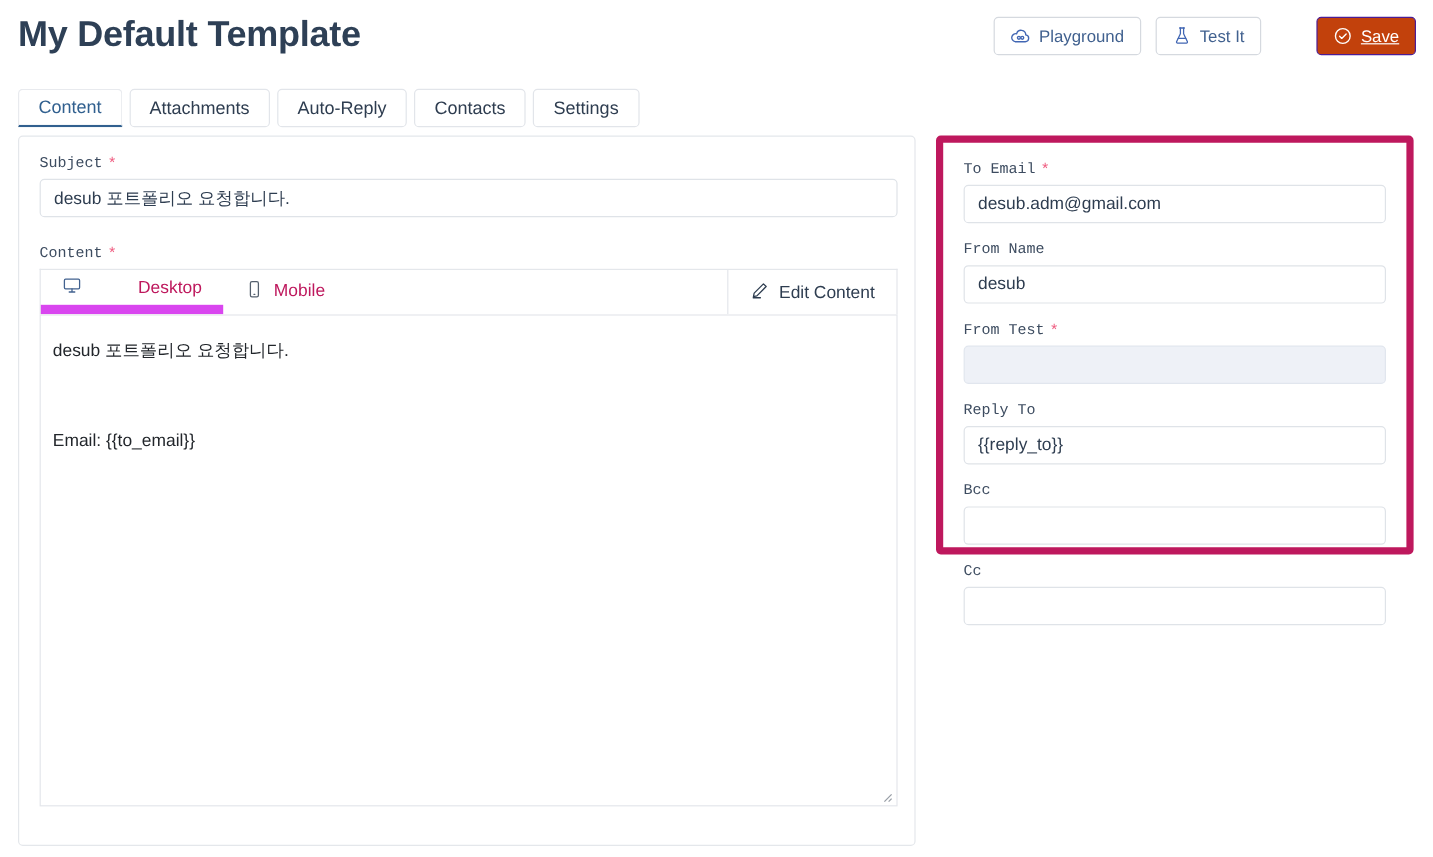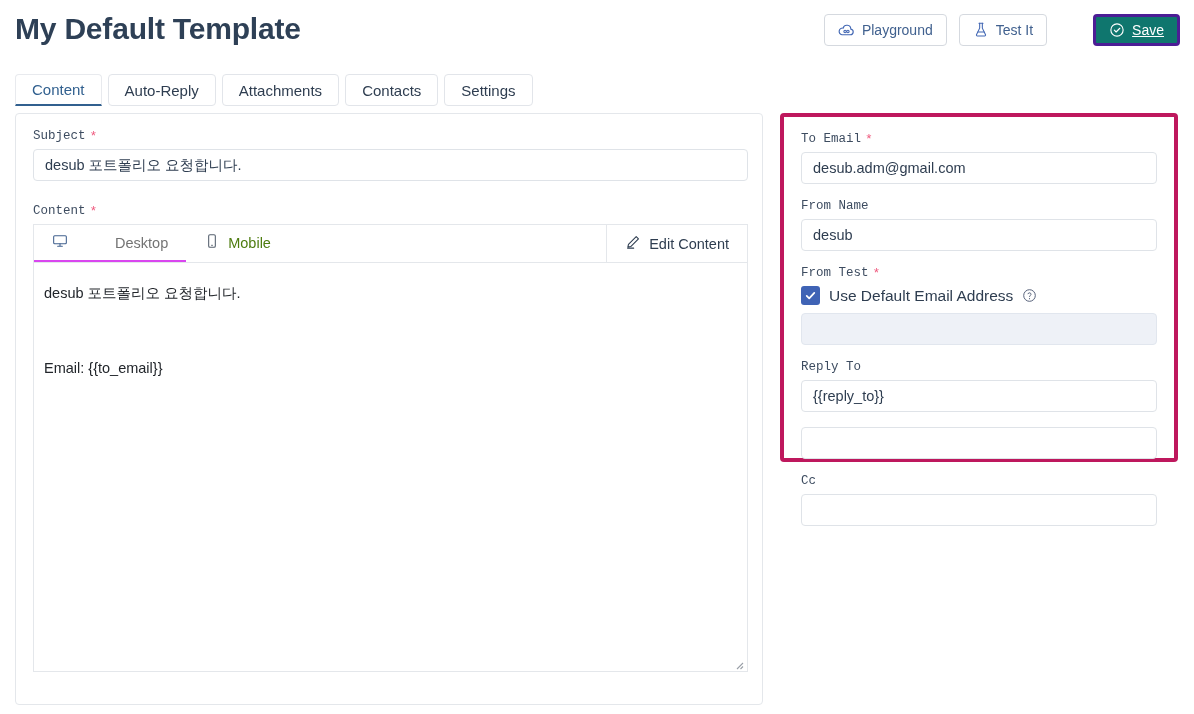--- a/index.html
+++ b/index.html
@@ -30,21 +30,21 @@
     display: inline-flex; align-items: center; justify-content: center;
     gap: 7px;
     height: 32px; padding: 0 13px;
     border-radius: 4px; font-size: 14px;
     cursor: pointer; white-space: nowrap;
   }
   .btn-outline {
     background: #ffffff; border: 1px solid #d5d9df; color: #41618f;
   }
   .btn-primary {
-    background: #0f766e; border: 3px solid #4c1d95; color: #ffffff;
+    background: #c2410c; border: 1px solid #4c1d95; color: #ffffff;
     margin-left: 34px;
     text-decoration: underline;
   }
   .btn svg { display: block; }
 
   
   .tabs {
     position: absolute; left: 15px; top: 74px;
     display: flex; align-items: flex-end; gap: 6px;
   }
@@ -61,21 +61,21 @@
 
   
   .col-left {
     position: absolute; left: 15px; top: 113px;
     width: 748px; height: 592px;
     background: #ffffff; border: 1px solid #e4e7eb; border-radius: 4px;
   }
   .col-right {
     position: absolute; left: 780px; top: 113px;
     width: 398px; height: 349px;
-    background: #ffffff; border: 4px solid #be185d; border-radius: 4px;
+    background: #ffffff; border: 6px solid #be185d; border-radius: 4px;
   }
 
   .field-label {
     font-size: 12.5px; color: #3d4c60; margin-bottom: 6px;
     display: flex; align-items: center; gap: 4px; font-family: Liberation Mono, monospace;
   }
   .req { color: #ef5b7f; font-size: 13px; line-height: 1; }
 
   .input {
     width: 100%; height: 32px;
@@ -91,24 +91,24 @@
   .content-wrap { position: absolute; left: 17px; top: 90px; width: 715px; }
 
   .content-toolbar {
     display: flex; align-items: stretch; justify-content: space-between;
     border: 1px solid #e4e7eb; border-bottom: none;
     height: 38px; background: #ffffff;
   }
   .view-tabs { display: flex; align-items: stretch; }
   .view-tab {
     display: inline-flex; align-items: center; gap: 8px;
-    padding: 0 18px; font-size: 14.5px; color: #4d7c0f; cursor: pointer;
+    padding: 0 18px; font-size: 14.5px; color: #be185d; cursor: pointer;
     border-bottom: 2px solid transparent;
   }
-  .view-tab.active { color: #737373; border-bottom: 2px solid #d946ef; gap: 47px; }
+  .view-tab.active { color: #be185d; border-bottom: 8px solid #d946ef; gap: 47px; }
   .edit-content {
     display: inline-flex; align-items: center; gap: 8px;
     padding: 0 18px; font-size: 14.5px; color: #2e3d50; cursor: pointer;
     border-left: 1px solid #e4e7eb;
     text-align: right;
   }
 
   .content-area {
     border: 1px solid #e4e7eb; height: 410px;
     background: #ffffff; padding: 9px 10px; position: relative;
@@ -181,24 +181,24 @@
       </div>
 
     </div>
   </div>
 
   <div class="tabs">
     <div class="tab active">
       <span>Content</span>
     </div>
     <div class="tab">
+      <span>Attachments</span>
+    </div>
+    <div class="tab">
       <span>Auto-Reply</span>
-    </div>
-    <div class="tab">
-      <span>Attachments</span>
     </div>
     <div class="tab">
       <span>Contacts</span>
     </div>
     <div class="tab">
       <span>Settings</span>
     </div>
   </div>
 
   <div class="col-left">
@@ -285,50 +285,38 @@
         <div class="input">
           <span>desub</span>
         </div>
       </div>
 
       <div class="field">
         <div class="field-label">
           <span>From Test</span>
           <span class="req">*</span>
         </div>
-        <div class="checkbox-row">
-          <span class="checkbox">
-            <svg width="13" height="13" viewBox="0 0 24 24" fill="none" stroke="#ffffff" stroke-width="3.2" stroke-linecap="round" stroke-linejoin="round">
-              <path d="M5 12.6l4.6 4.6L19 7.2"></path>
-            </svg>
-          </span>
-          <span class="checkbox-label">Use Default Email Address</span>
-          <span class="help-icon">
-            <svg width="15" height="15" viewBox="0 0 24 24" fill="none" stroke="#56617a" stroke-width="1.6">
-              <circle cx="12" cy="12" r="9.3"></circle>
-              <path d="M9.6 9.2a2.5 2.5 0 0 1 4.8.9c0 1.7-2.4 2.1-2.4 3.6" stroke-linecap="round"></path>
-              <circle cx="12" cy="17" r="0.9" fill="#56617a" stroke="none"></circle>
-            </svg>
-          </span>
-        </div>
         <div class="input disabled">
           <span></span>
         </div>
       </div>
 
       <div class="field">
         <div class="field-label">
           <span>Reply To</span>
         </div>
         <div class="input">
           <span>{{reply_to}}</span>
         </div>
       </div>
 
       <div class="field">
+        <div class="field-label">
+          <span>Bcc</span>
+        </div>
         <div class="input">
           <span></span>
         </div>
       </div>
 
       <div class="field">
         <div class="field-label">
           <span>Cc</span>
         </div>
         <div class="input">

